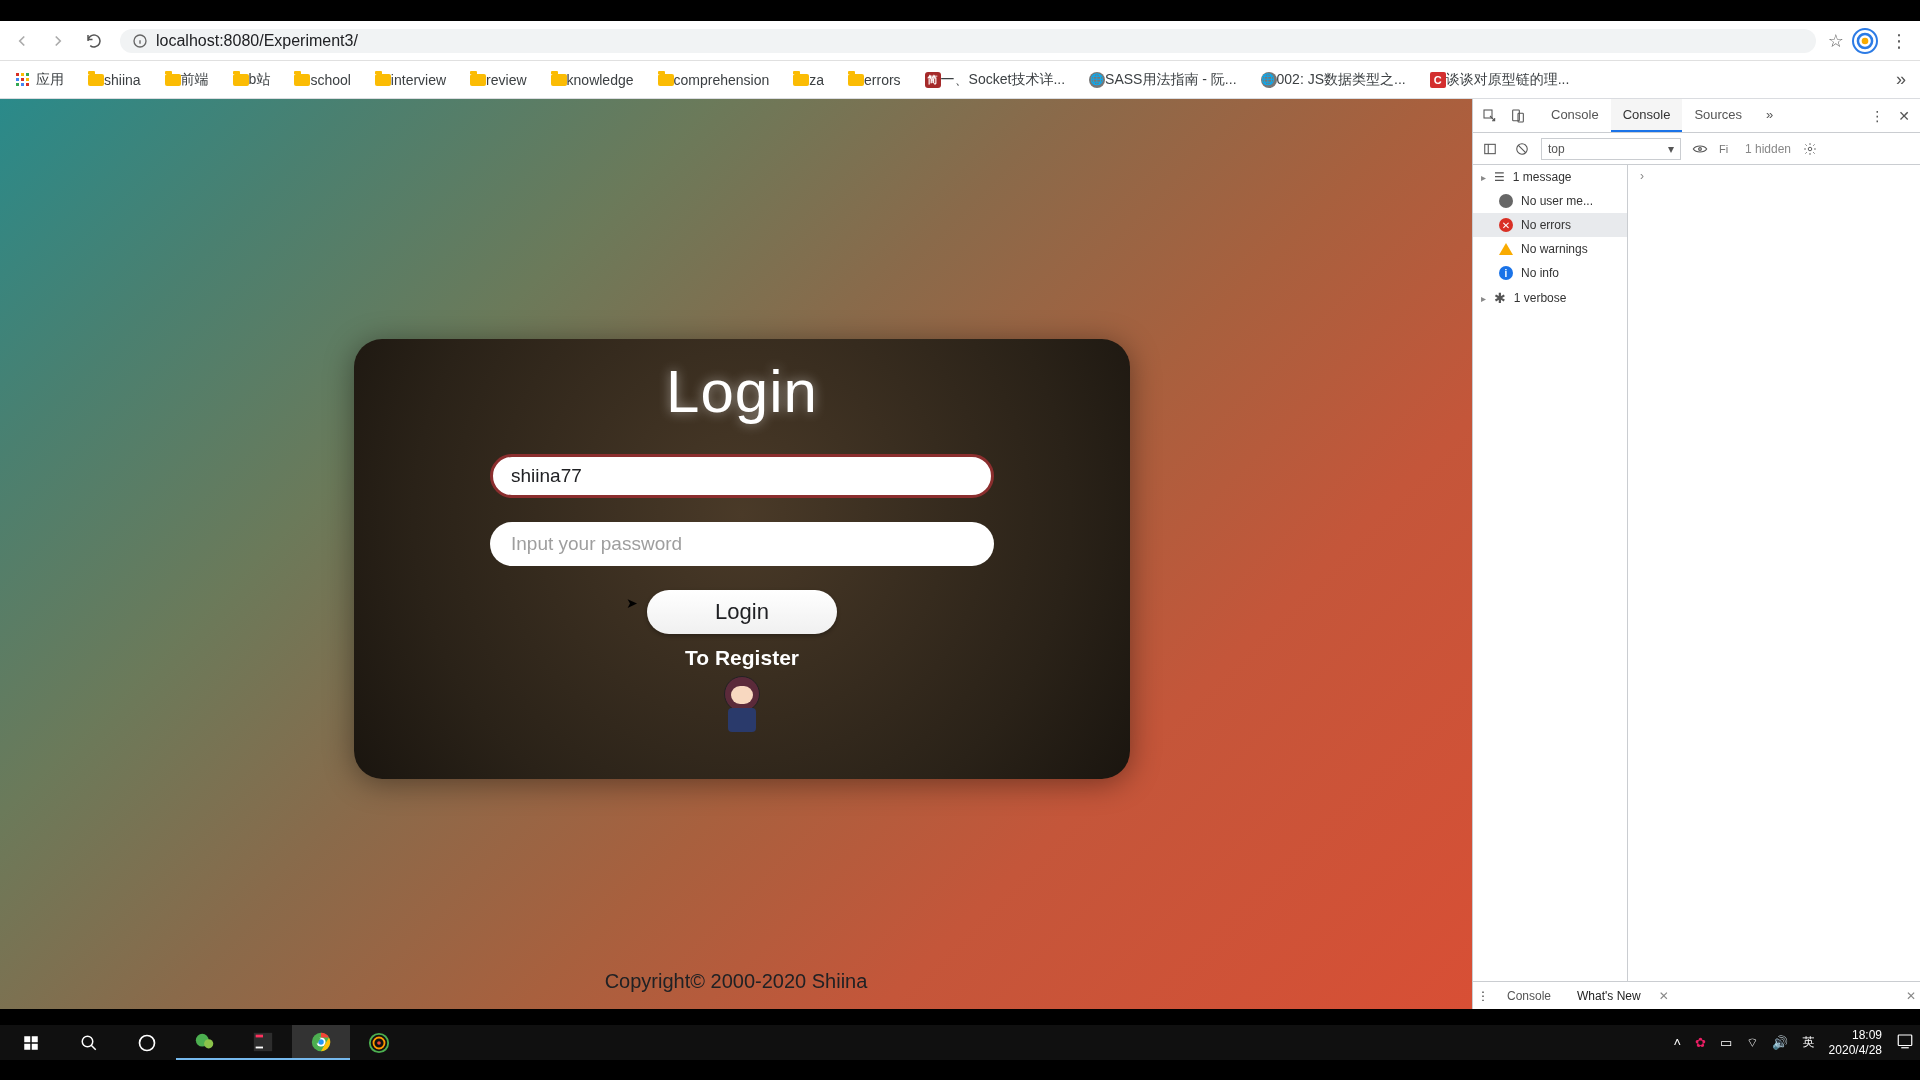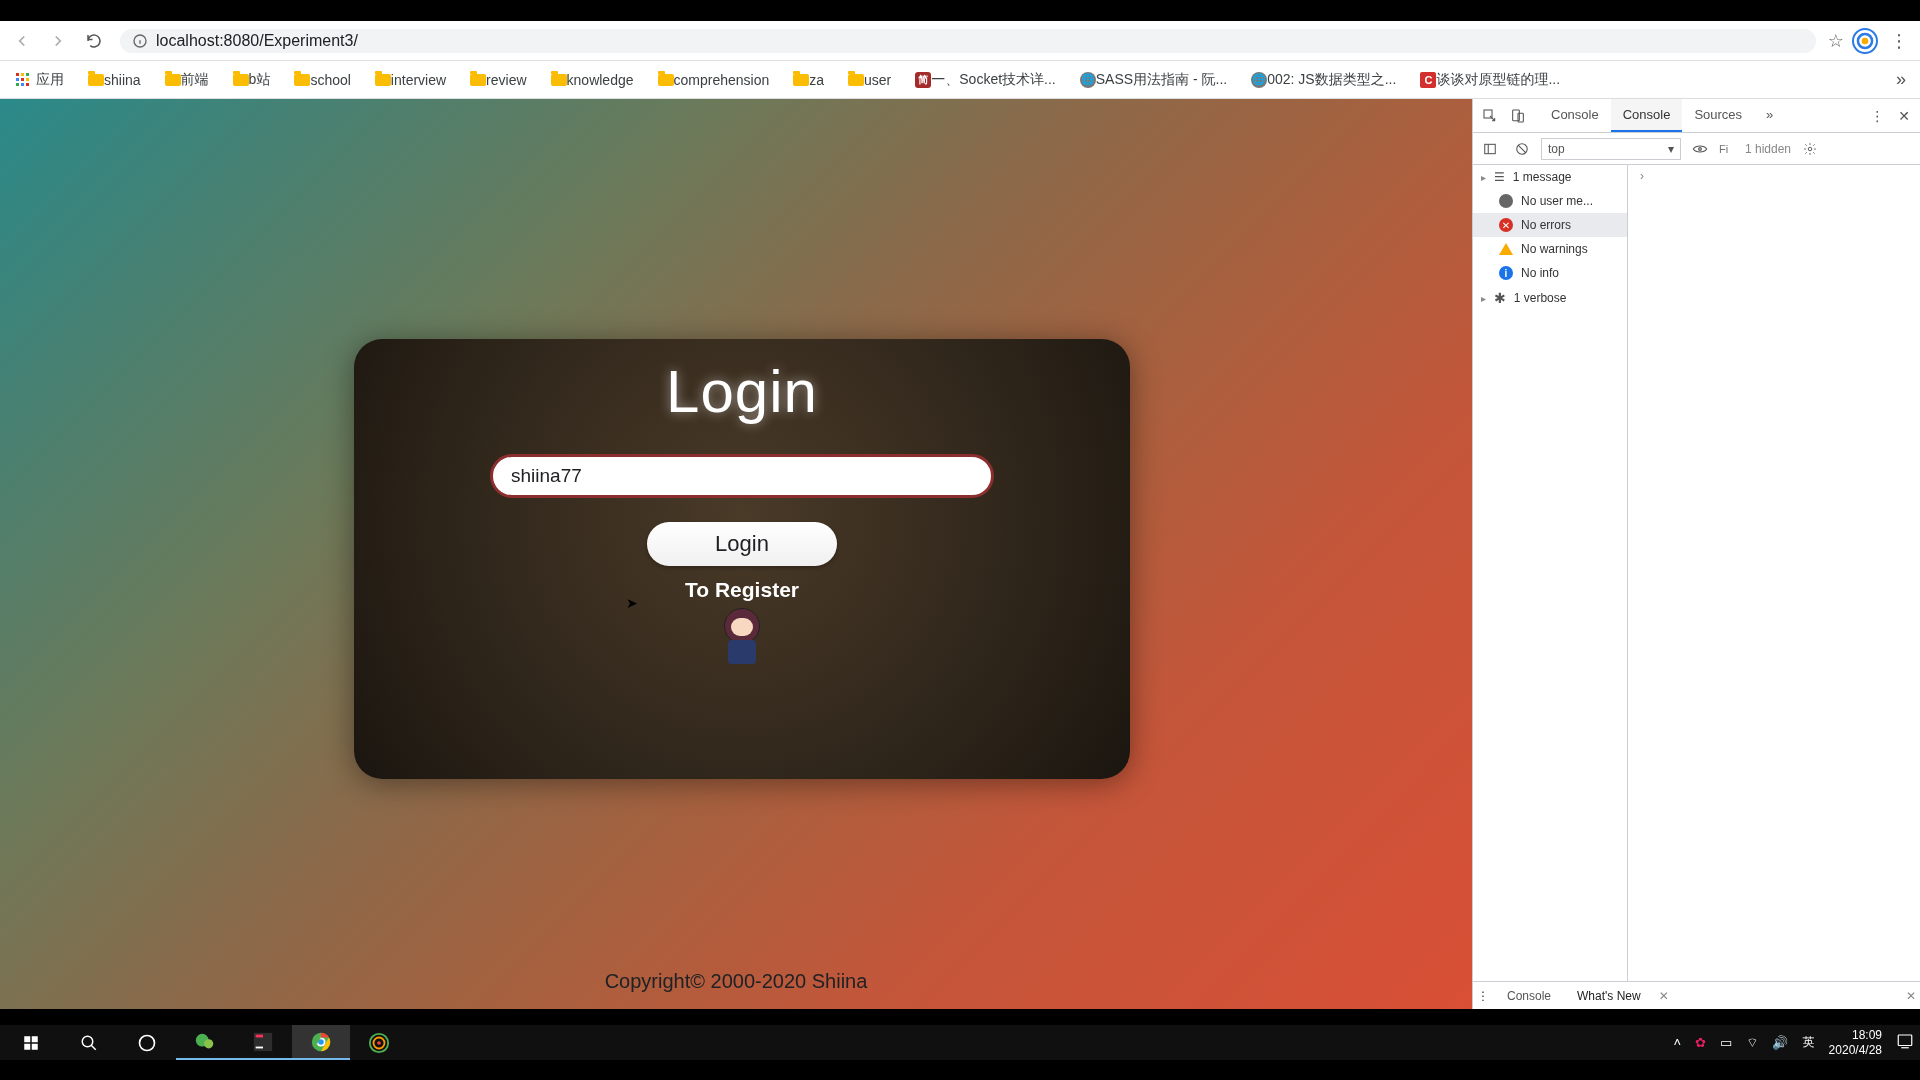--- a/index.html
+++ b/index.html
@@ -187,21 +187,21 @@
     <div class="bm">
         <span class="folder"></span>
         <span>comprehension</span>
       </div>
     <div class="bm">
         <span class="folder"></span>
         <span>za</span>
       </div>
     <div class="bm">
         <span class="folder"></span>
-        <span>user</span>
+        <span>errors</span>
       </div>
     <div class="bm">
         <span class="favicon-red">简</span>
         <span>一、Socket技术详...</span>
       </div>
     <div class="bm">
         <span class="favicon-globe">🌐</span>
         <span>SASS用法指南 - 阮...</span>
       </div>
     <div class="bm">
@@ -213,20 +213,21 @@
         <span>谈谈对原型链的理...</span>
       </div>
     <span class="bm-overflow">»</span>
   </div>
 
   <div class="content-row">
     <div class="page">
       <div class="login-box">
         <div class="login-title">Login</div>
         <input class="login-input" value="shiina77" style="">
+        <input class="login-input pw" type="password" placeholder="Input your password" style="">
         <button class="login-btn">Login</button>
         <div class="to-register">To Register</div>
         <div class="avatar-img">
           <div class="head"></div>
             <div class="face"></div>
             <div class="body"></div>
         </div>
       </div>
       <span class="cursor">➤</span>
       <div class="footer-text">Copyright© 2000-2020 Shiina</div>

